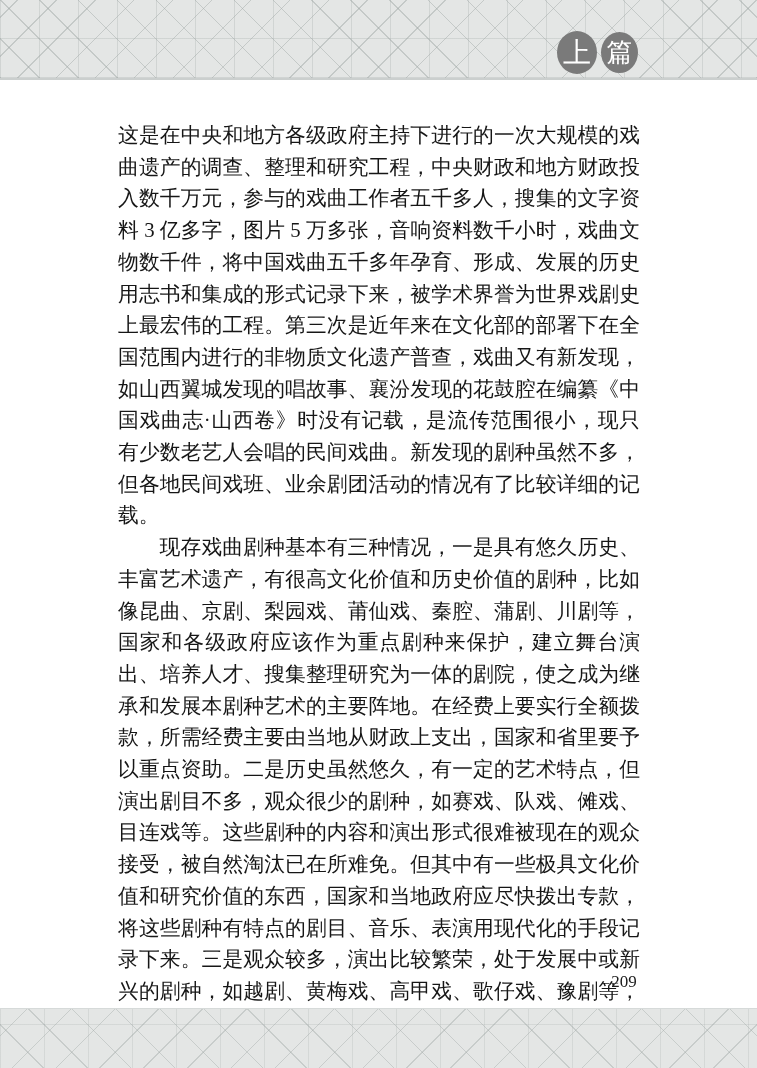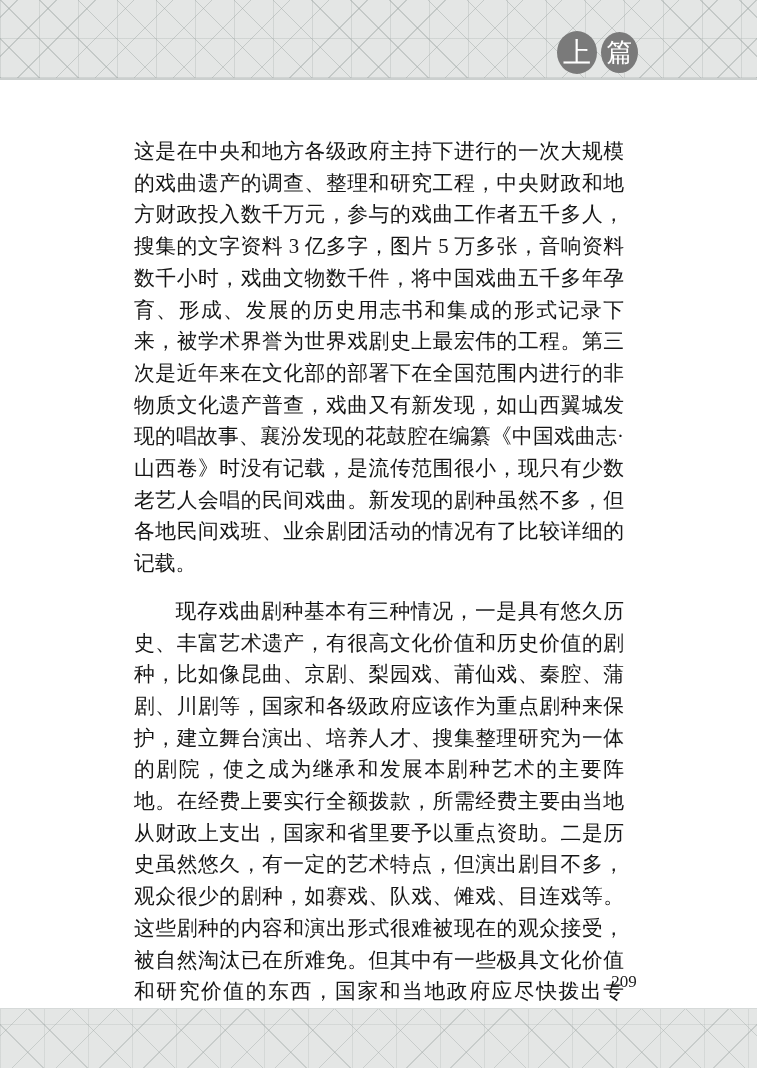--- a/index.html
+++ b/index.html
@@ -73,21 +73,21 @@
     position: absolute;
     left: 118px;
     top: 119px;
     width: 522px;
     font-size: 20.8px;
     line-height: 31.7px;
     color: #161616;
     text-align: justify;
   }
   .text-block p {
-    margin: 16px;
+    margin: 0;
     padding: 0;
   }
   .text-block p.continued { text-indent: 0; }
   .text-block p.indented  { text-indent: 2em; }
   
   .page-number {
     position: absolute;
     top: 972px;
     left: 574px;
     width: 100px;

